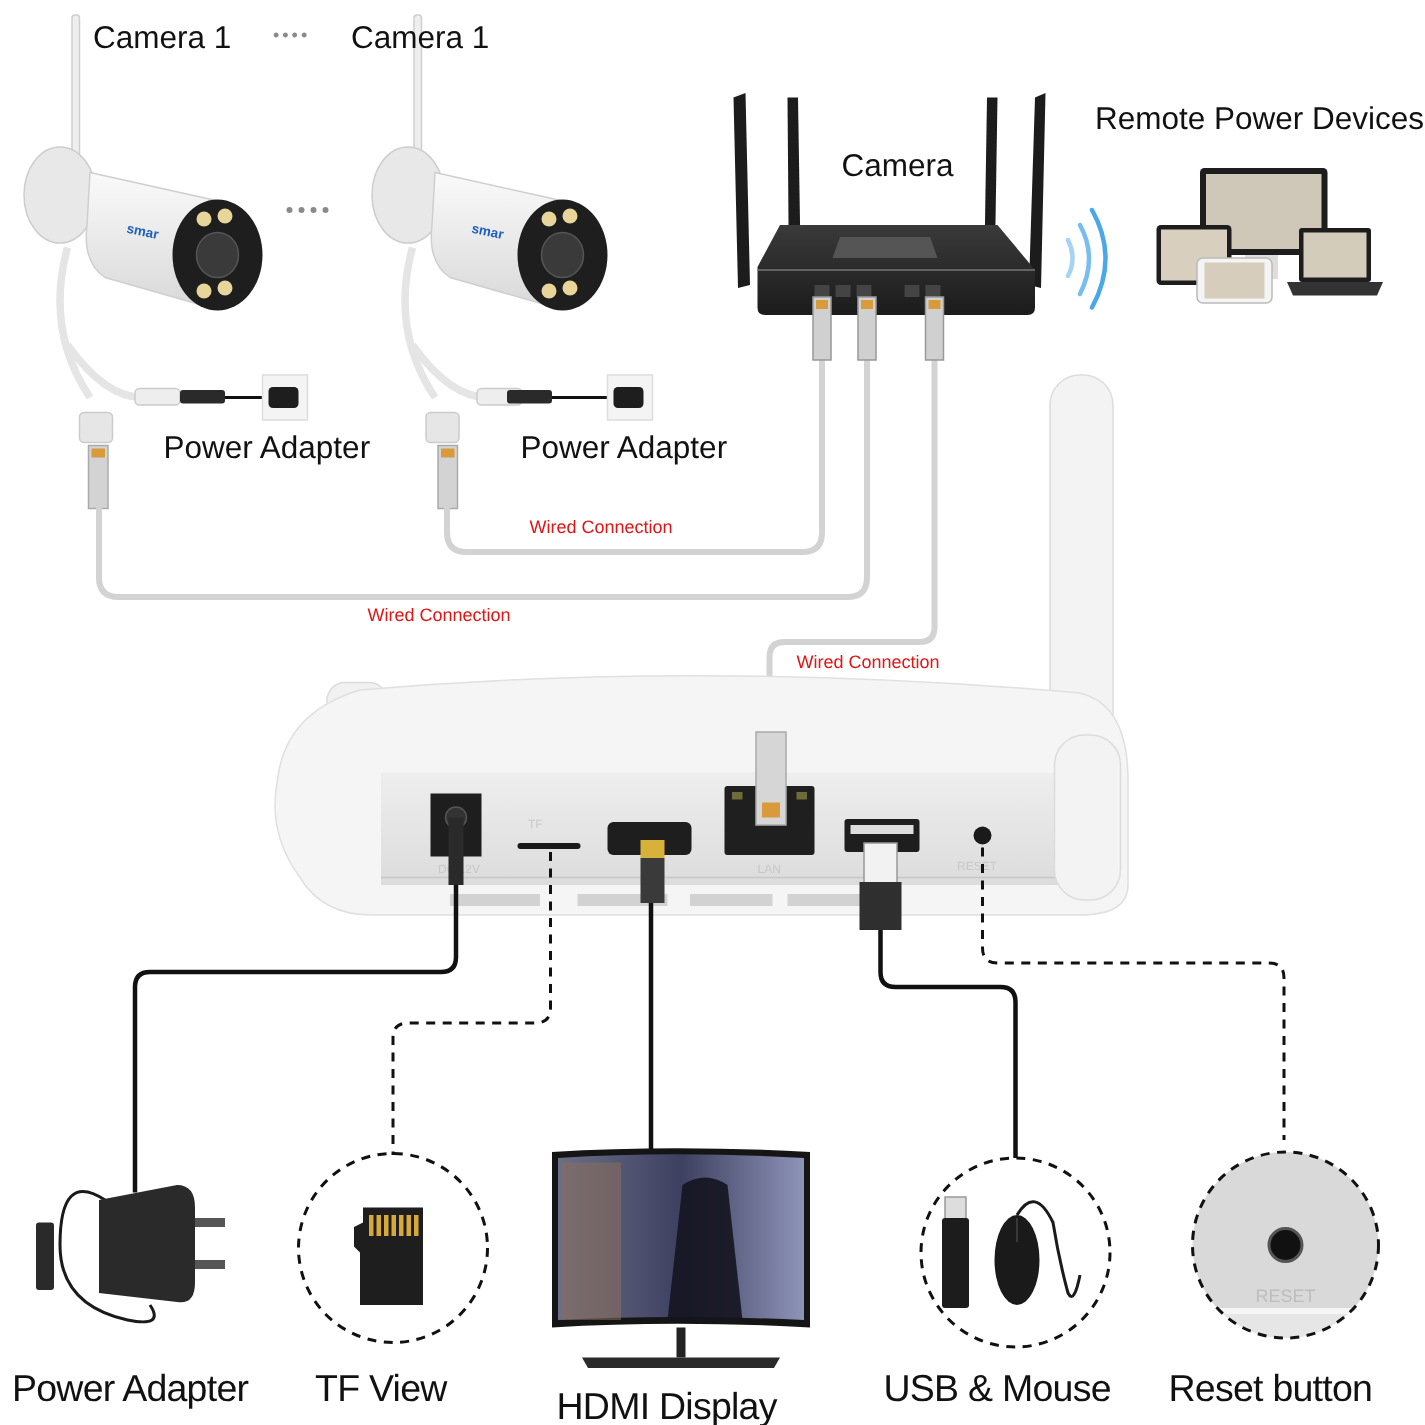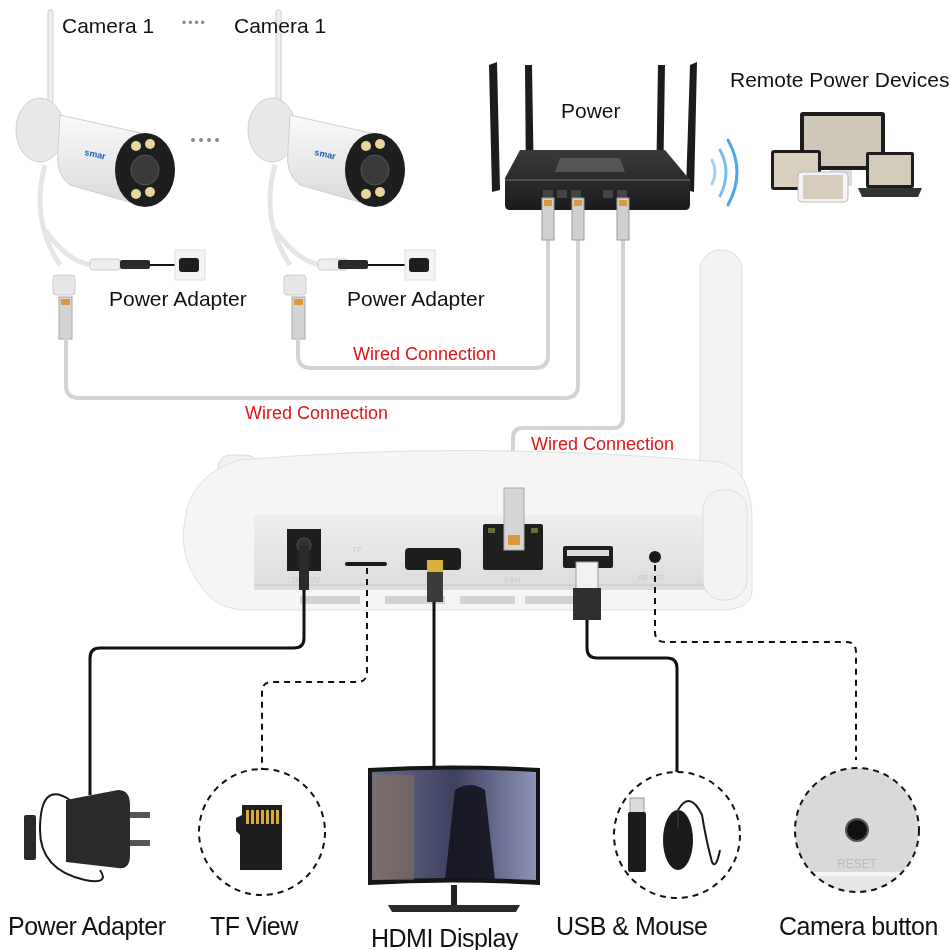--- a/index.html
+++ b/index.html
@@ -1,19 +1,19 @@
 <!DOCTYPE html>
 <html><head>
 <meta charset="utf-8">
 <style>
   html, body { margin:0; padding:0; background:#ffffff; }
   body { width:950px; height:950px; position:relative; overflow:hidden; font-family:"Liberation Sans", sans-serif; }
   .label { position:absolute; font-family:"Liberation Sans", sans-serif; color:#111; white-space:nowrap; }
   .lbl-top { font-size:21px;text-align:center; }
-  .lbl-red { font-size:18px; color:#e01515; }
+  .lbl-red { font-size:12px; color:#e01515; }
   .lbl-bottom { font-size:25px; letter-spacing:-0.5px; }
   svg.canvas { position:absolute; left:0; top:0; }
   .tiny { font-family:"Liberation Sans", sans-serif; font-size:8px; fill:#c8c8c8; }
 </style>
 </head>
 <body>
 
 <svg class="canvas" width="950" height="950" viewBox="0 0 950 950">
   <defs>
     <linearGradient id="whiteBody" x1="0" y1="0" x2="0" y2="1">
@@ -239,26 +239,26 @@
     </g>
     <circle cx="857" cy="830" r="62" fill="none" stroke="#111" stroke-width="2" stroke-dasharray="6,5"></circle>
     <circle cx="857" cy="830" r="11" fill="#111" stroke="#555" stroke-width="2"></circle>
     <text x="857" y="868" text-anchor="middle" font-family="Liberation Sans, sans-serif" font-size="12" fill="#bdbdbd">RESET</text>
   </g>
 </svg>
 
 <div class="label lbl-top" style="left:62px;top:14px;">Camera 1</div>
 <div class="label lbl-top" style="left:182px;top:16px;font-size:12px;color:#8a8a8a;letter-spacing:2px;">••••</div>
 <div class="label lbl-top" style="left:234px;top:14px;">Camera 1</div>
-<div class="label lbl-top" style="left:561px;top:99px;">Power</div>
+<div class="label lbl-top" style="left:561px;top:99px;">Camera</div>
 <div class="label lbl-top" style="left:730px;top:68px;">Remote Power Devices</div>
 <div class="label lbl-top" style="left:109px;top:287px;">Power Adapter</div>
 <div class="label lbl-top" style="left:347px;top:287px;">Power Adapter</div>
 
 <div class="label lbl-red" style="left:353px;top:344px;">Wired Connection</div>
 <div class="label lbl-red" style="left:245px;top:403px;">Wired Connection</div>
 <div class="label lbl-red" style="left:531px;top:434px;">Wired Connection</div>
 
 <div class="label lbl-bottom" style="left:8px;top:912px;">Power Adapter</div>
 <div class="label lbl-bottom" style="left:210px;top:912px;">TF View</div>
 <div class="label lbl-bottom" style="left:371px;top:912px;margin-top:12px;">HDMI Display</div>
-<div class="label lbl-bottom" style="left:556px;top:912px;">USB &amp; Mouse</div>
-<div class="label lbl-bottom" style="left:779px;top:912px;">Camera button</div>
+<div class="label lbl-bottom" style="left:589px;top:912px;">USB &amp; Mouse</div>
+<div class="label lbl-bottom" style="left:779px;top:912px;">Reset button</div>
 
 </body></html>

